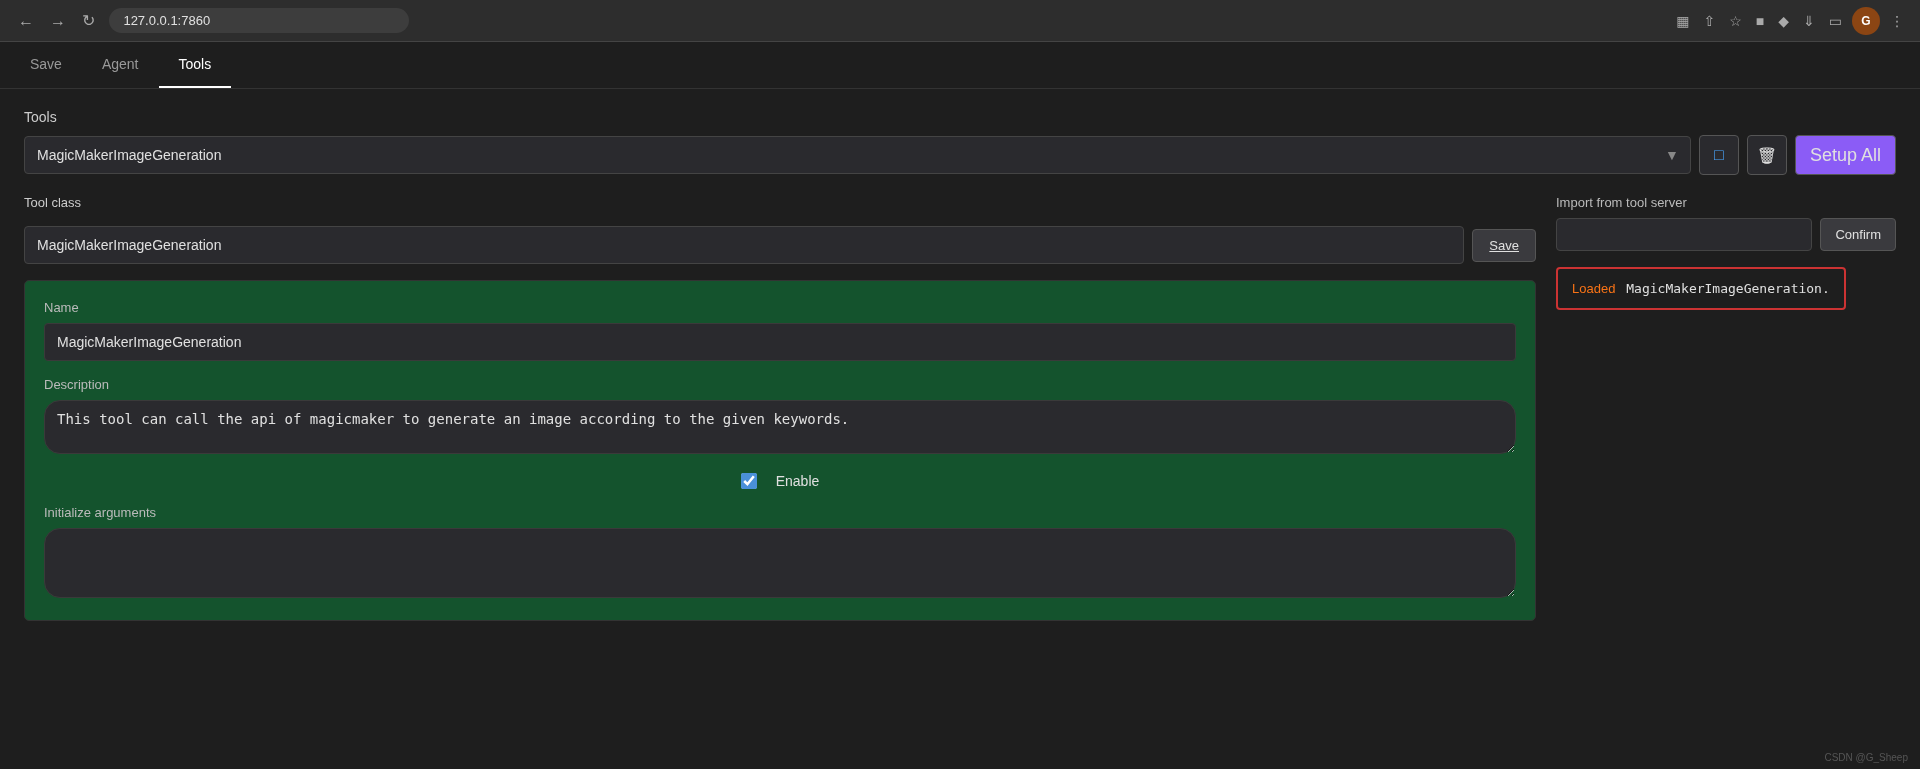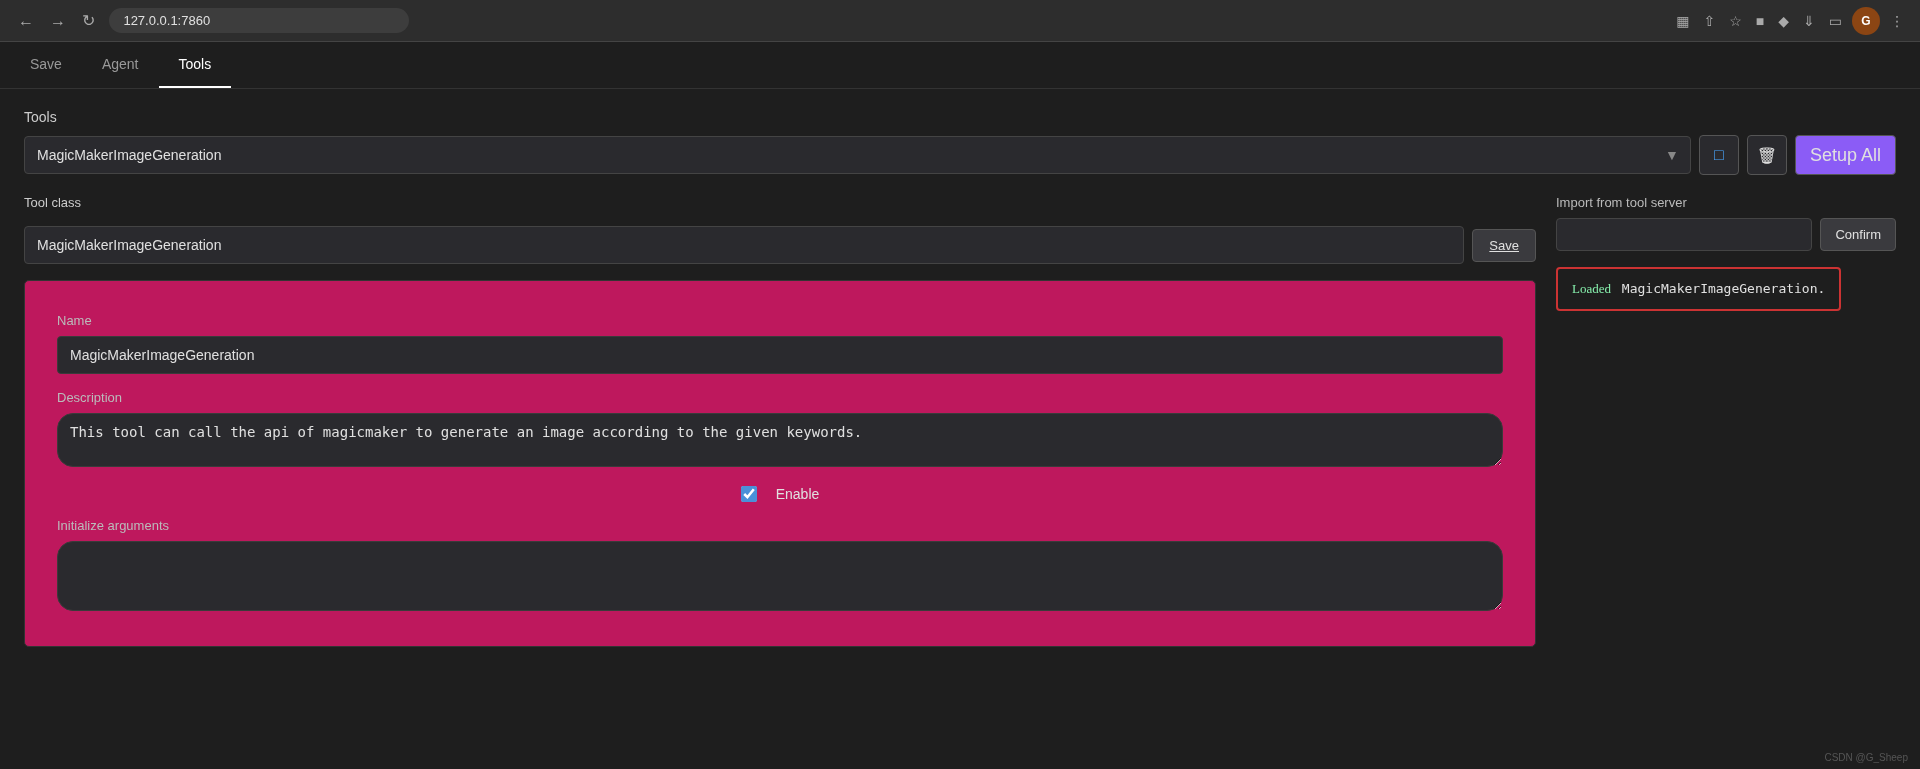--- a/index.html
+++ b/index.html
@@ -204,24 +204,24 @@
       color: #e0e0e0;
       padding: 8px 16px;
       cursor: pointer;
       font-size: 13px;
       white-space: nowrap;
       text-decoration: underline;
     }
 
     
     .inner-card {
-      background: #be185d;
+      background: #14532d;
       border: 1px solid #333;
       border-radius: 5px;
-      padding: 32px;
+      padding: 19px;
     }
 
     .field-group {
       margin-bottom: 16px;
     }
     .field-group:last-child { margin-bottom: 0; }
 
     .field-label {
       color: #bbb;
       font-size: 13px;
@@ -301,22 +301,21 @@
     .loaded-box {
       border: 2px solid #cc3333;
       border-radius: 4px;
       padding: 12px 14px;
       color: #ccc;
       font-size: 13px;
       background: transparent;
       display: inline-block;
     }
     .loaded-box .loaded-label {
-      color: #86efac;
-      font-family: Liberation Serif, serif;
+      color: #f97316;
     }
     .loaded-box .loaded-value {
       font-family: monospace;
       color: #e0e0e0;
     }
 
     
     .footer {
       position: fixed;
       bottom: 6px;

